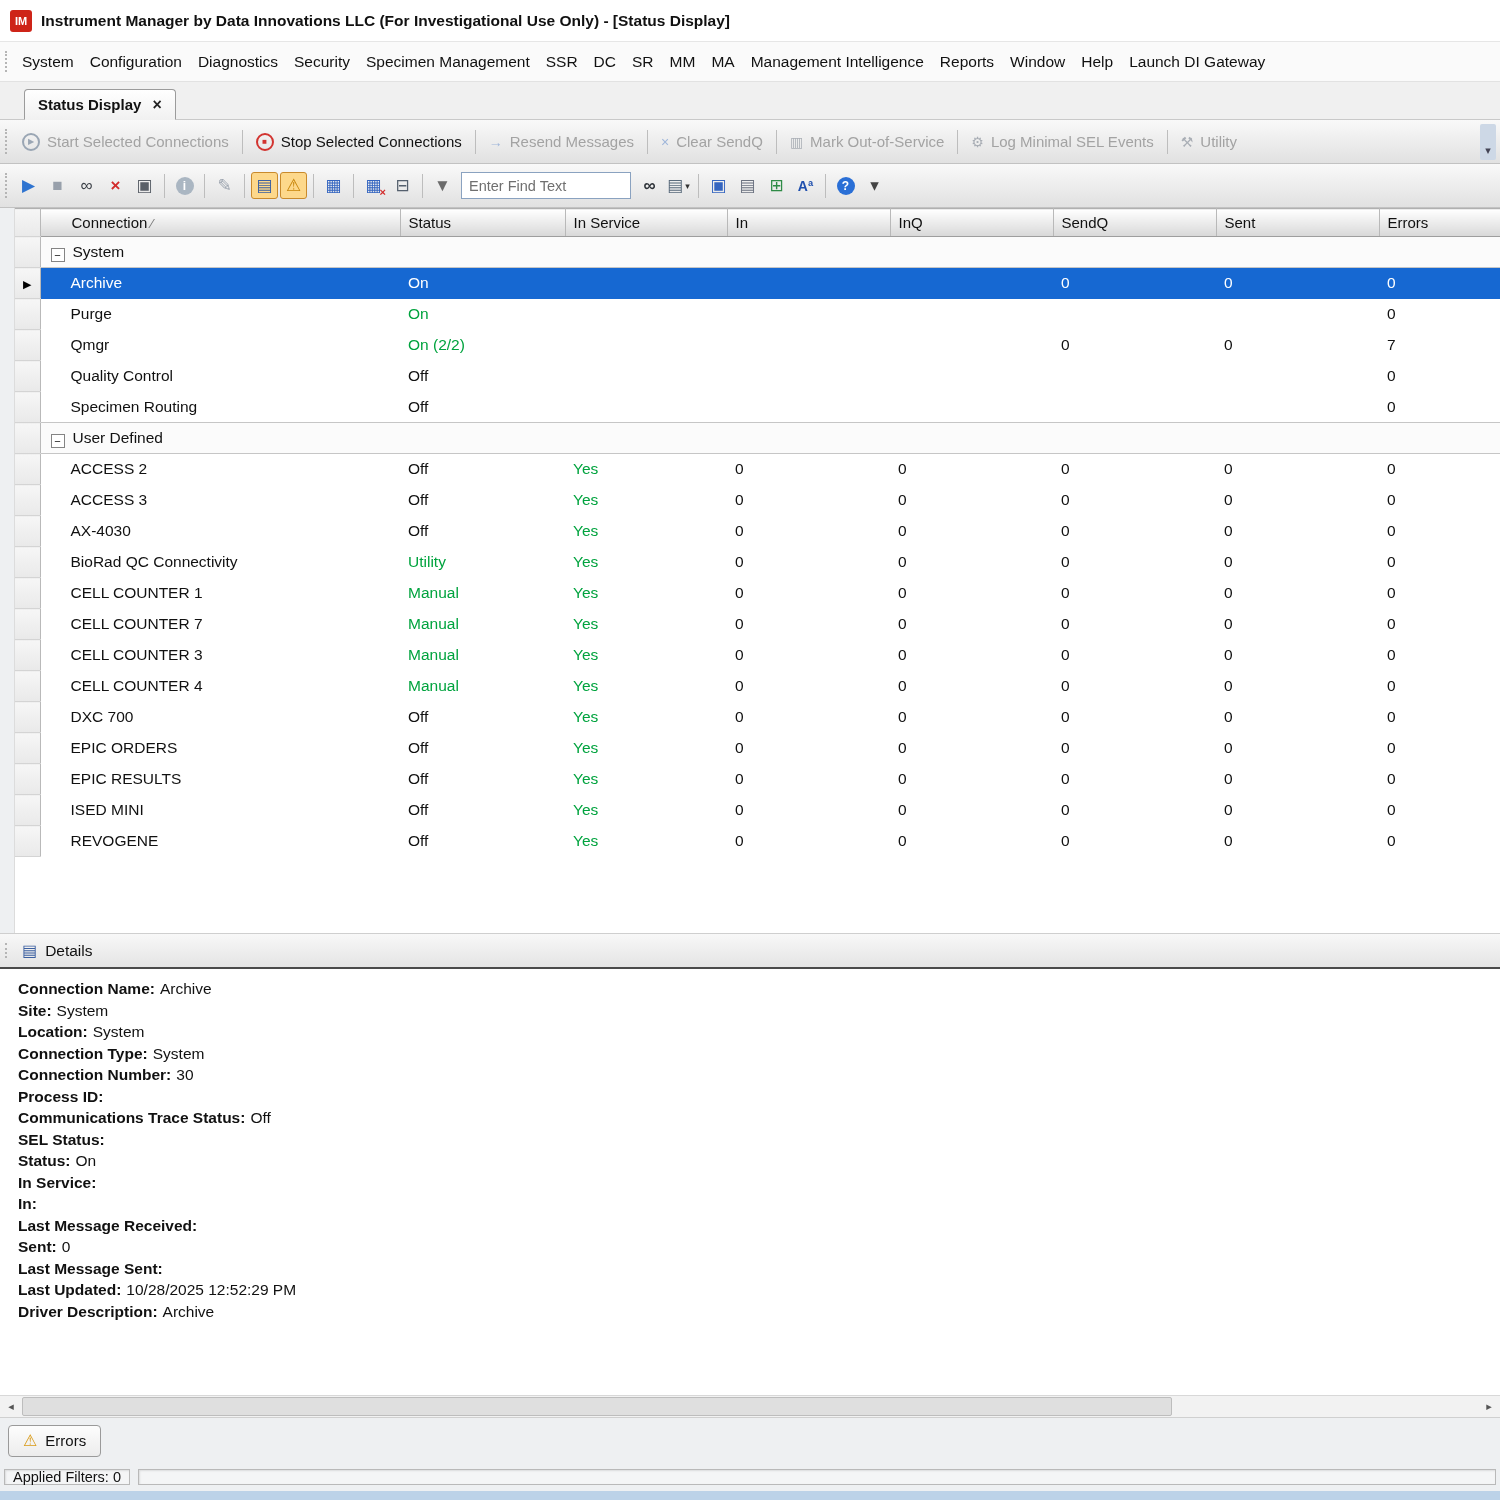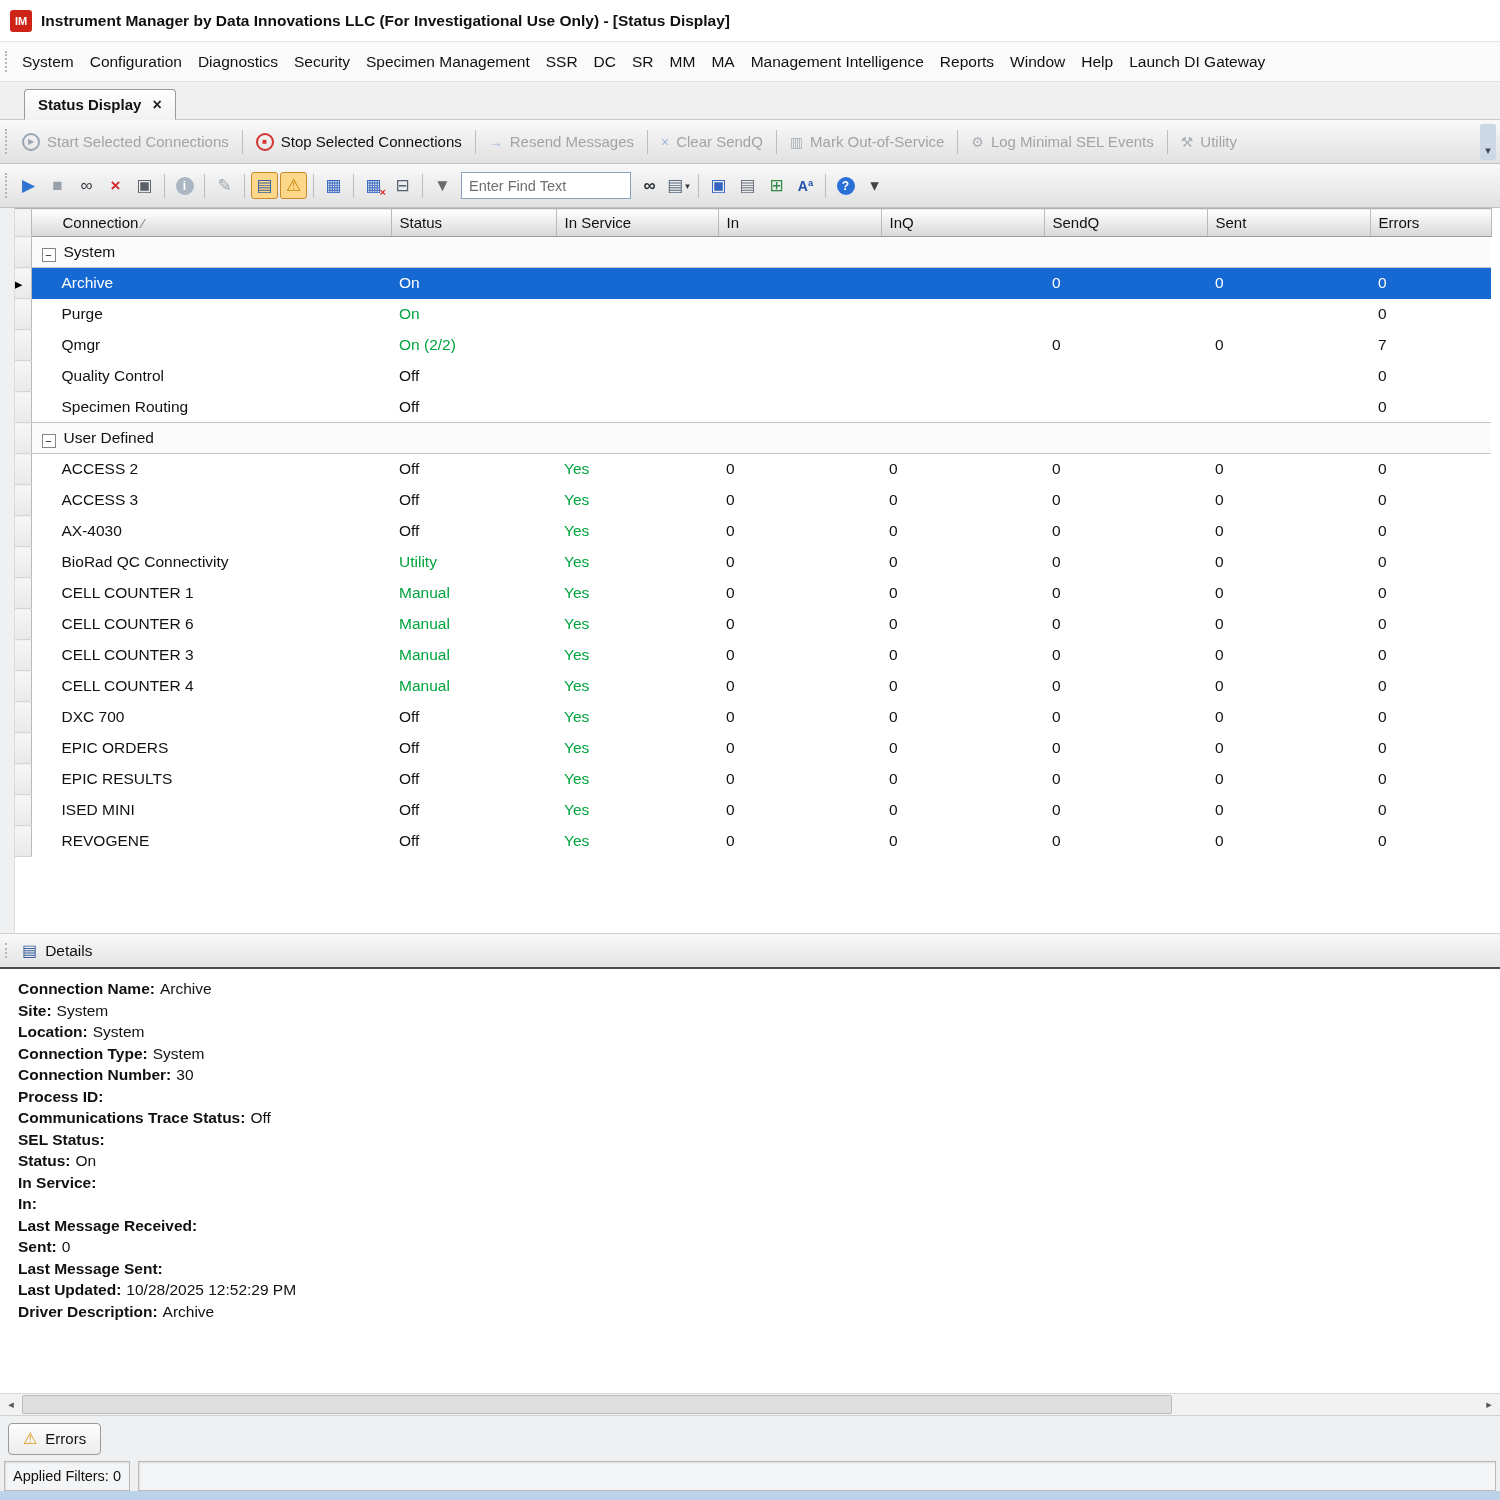--- a/index.html
+++ b/index.html
@@ -35,21 +35,21 @@
   .ticon .g { font-size:17px; line-height:1; }
   .ticon.bold .g { font-weight:bold; }
   .ticon.txt .g { font-size:14px; font-weight:bold; }
   .ticon.pressed { background:var(--pressed,#fdd88b); border:1px solid var(--pressed-border,#c98a2c); }
   .ticon .g.circle { width:18px; height:18px; border-radius:50%; display:flex; align-items:center; justify-content:center; font-size:12px; font-weight:bold; }
   .ticon .badge { position:absolute; right:1px; bottom:1px; font-size:11px; font-weight:bold; line-height:1; }
   .ticon .caret { font-size:9px; margin-left:2px; color:#333; }
   .find-input { width:170px; height:27px; border:1px solid #8aa2c0; padding:0 7px; font-size:14.5px; font-family:inherit; color:#333; margin:0 4px; }
   .find-input::placeholder { color:#6f6f6f; opacity:1; }
   
-  .grid-section { flex:0 0 725px; background:#fff; position:relative; padding-left:6px; overflow:hidden; }
+  .grid-section { flex:0 0 725px; background:#fff; position:relative; padding-left:15px; overflow:hidden; }
   .left-strip { position:absolute; left:0; top:0; bottom:0; width:15px; background:#eef0f2; border-right:1px solid #dcdcdc; }
   table.grid { border-collapse:collapse; table-layout:fixed; width:1485px; }
   th { height:28px; font-weight:normal; text-align:left; padding:0 0 0 8px; background:linear-gradient(#ffffff,#d8d8d8); border-right:1px solid #b9b9b9; border-top:1px solid #b0b0b0; border-bottom:1px solid #9e9e9e; font-size:15px; white-space:nowrap; overflow:hidden; }
   th.c-conn { padding-left:31px; }
   th .sort { color:#777; font-size:13px; }
   th.gutter, td.gutter { padding:0; background:linear-gradient(#f6f6f6,#e9e9e9); border-right:1px solid #b9b9b9; border-bottom:1px solid #d4d4d4; text-align:center; }
   td { height:31px; padding:0 0 0 8px; font-size:15.5px; white-space:nowrap; overflow:hidden; }
   td.c-conn { padding-left:30px; }
   .green { color:var(--green,#00a33e); }
   tr.selected td:not(.gutter) { background:var(--sel,#1668d2); color:#fff; }
@@ -67,21 +67,21 @@
   
   .hscroll { flex:0 0 22px; background:#f2f2f2; border-top:1px solid #d8d8d8; position:relative; }
   .hs-btn { position:absolute; top:0; width:22px; height:21px; display:flex; align-items:center; justify-content:center; font-size:11px; color:#555; background:#f2f2f2; }
   .hs-btn.left { left:0; }
   .hs-btn.right { right:0; }
   .hs-thumb { position:absolute; left:22px; top:1px; height:19px; width:1150px; background:#dfdfdf; border:1px solid #bdbdbd; border-radius:2px; }
   .errors-row { flex:0 0 46px; background:#eef0f2; display:flex; align-items:center; padding-left:8px; border-top:1px solid #d0d0d0; }
   .errors-tab { display:flex; align-items:center; gap:8px; height:32px; padding:0 14px; background:linear-gradient(#fdfdfd,#ececec); border:1px solid #9a9a9a; border-radius:4px; font-size:15px; }
   .warn { color:#d99a16; font-size:16px; line-height:1; }
   .statusbar { flex:0 0 28px; background:#eef0f2; display:flex; align-items:center; gap:8px; padding:0 4px; }
-  .sb-cell { height:30px; border:1px solid #b9b9b9; box-shadow:inset 1px 1px 2px rgba(0,0,0,0.10); display:flex; align-items:center; padding:0 8px; font-size:14.5px; background:#f4f5f6; white-space:nowrap; }
+  .sb-cell { height:16px; border:1px solid #b9b9b9; box-shadow:inset 1px 1px 2px rgba(0,0,0,0.10); display:flex; align-items:center; padding:0 8px; font-size:14.5px; background:#f4f5f6; white-space:nowrap; }
   .sb-cell.wide { flex:1; }
   .bottom-strip { flex:0 0 9px; background:#bcd2e8; }
 </style>
 </head>
 <body>
 
 <div class="titlebar">
   <span class="logo">IM</span>
   <span class="title">Instrument Manager by Data Innovations LLC (For Investigational Use Only) - [Status Display]</span>
 </div>
@@ -376,21 +376,21 @@
           <td class="c-status green">Manual</td>
           <td class="green">Yes</td>
           <td>0</td>
           <td>0</td>
           <td>0</td>
           <td>0</td>
           <td>0</td>
         </tr>
         <tr class="data-row">
           <td class="gutter"></td>
-          <td class="c-conn">CELL COUNTER 6</td>
+          <td class="c-conn">CELL COUNTER 7</td>
           <td class="c-status green">Manual</td>
           <td class="green">Yes</td>
           <td>0</td>
           <td>0</td>
           <td>0</td>
           <td>0</td>
           <td>0</td>
         </tr>
         <tr class="data-row">
           <td class="gutter"></td>

